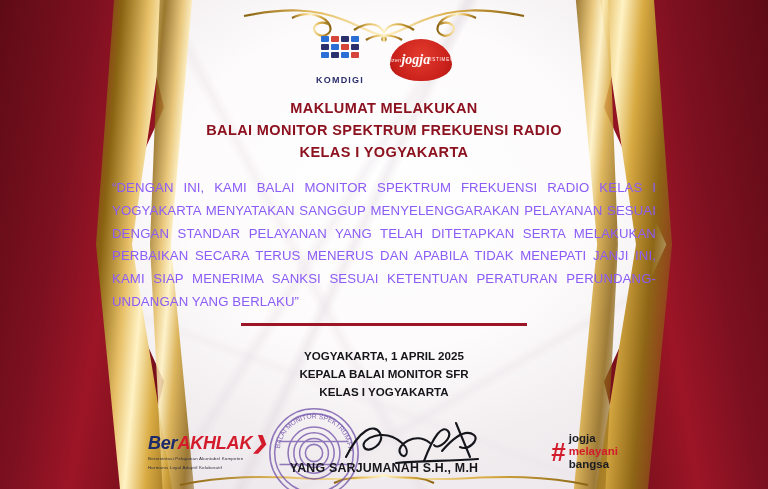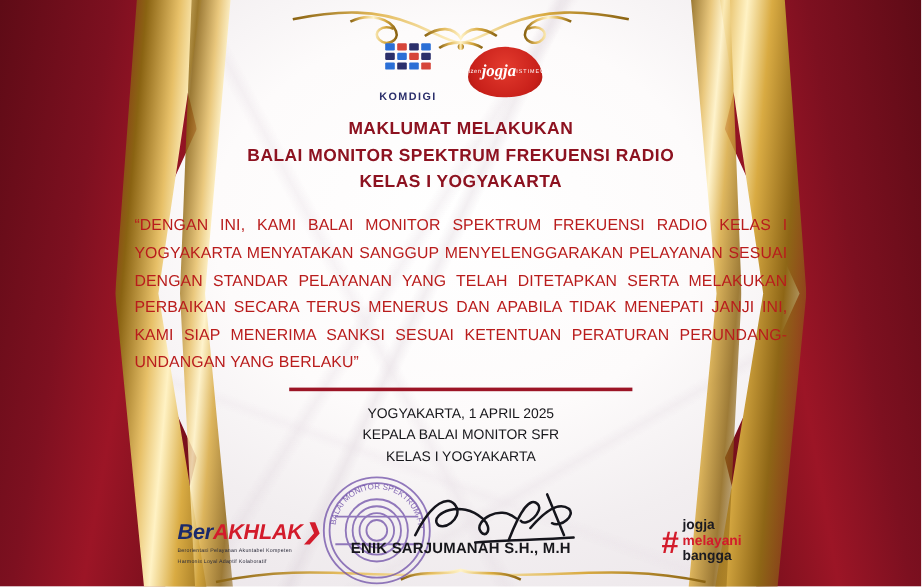--- a/index.html
+++ b/index.html
@@ -149,37 +149,37 @@
     color: #8d1220;
     font-weight: bold;
     font-size: 14.5px;
     letter-spacing: .4px;
     line-height: 1.5;
   }
 
   .body-text {
     margin-top: 14px;
     font-size: 13.2px;
-    color: #b91c1c;
+    color: #8b5cf6;
     text-align: justify;
     text-align-last: left;
     line-height: 1.72;
     letter-spacing: .1px;
   }
 
   .divider {
     width: 286px;
     height: 2.4px;
     background: #9c1526;
     margin: 10px auto 0 auto;
   }
 
   .signoff {
-    margin-top: 10px;
-    font-weight: normal;
+    margin-top: 21px;
+    font-weight: bold;
     font-size: 11.6px;
     color: #16161a;
     line-height: 1.55;
   }
 
   .sign-area {
     position: relative;
     height: 74px;
     margin-top: 2px;
   }
@@ -359,34 +359,34 @@
       <svg class="signature" viewBox="0 0 150 52">
         <g fill="none" stroke="#15151c" stroke-width="2.1" stroke-linecap="round">
           <path d="M8 40 C 22 12, 36 6, 42 16 C 48 26, 30 38, 26 30 C 22 22, 46 10, 64 26 C 74 35, 66 44, 62 36 C 58 28, 78 14, 92 26"></path>
           <path d="M86 44 C 96 18, 104 8, 110 14 C 116 20, 100 34, 96 28"></path>
           <path d="M104 34 C 116 20, 128 12, 136 18 C 142 23, 130 34, 122 30"></path>
           <path d="M118 6 L 132 40"></path>
           <path d="M58 46 C 82 44, 110 44, 140 42"></path>
         </g>
       </svg>
 
-      <div class="signer">ENIK SARJUMANAH S.H., M.H</div>
+      <div class="signer">YANG SARJUMANAH S.H., M.H</div>
     </div>
   </div>
 
   <div class="berakhlak">
     <div class="b1">
       <span>Ber</span><b>AKHLAK</b><span class="chev">❯</span>
     </div>
     <div class="b2">Berorientasi Pelayanan  Akuntabel  Kompeten</div>
     <div class="b2">Harmonis  Loyal  Adaptif  Kolaboratif</div>
   </div>
 
   <div class="bangga">
     <div class="hash">#</div>
     <div class="lines">
       <div>jogja</div>
       <div class="red">melayani</div>
-      <div>bangga</div>
+      <div>bangsa</div>
     </div>
   </div>
 
 </div>
 
 </body></html>

